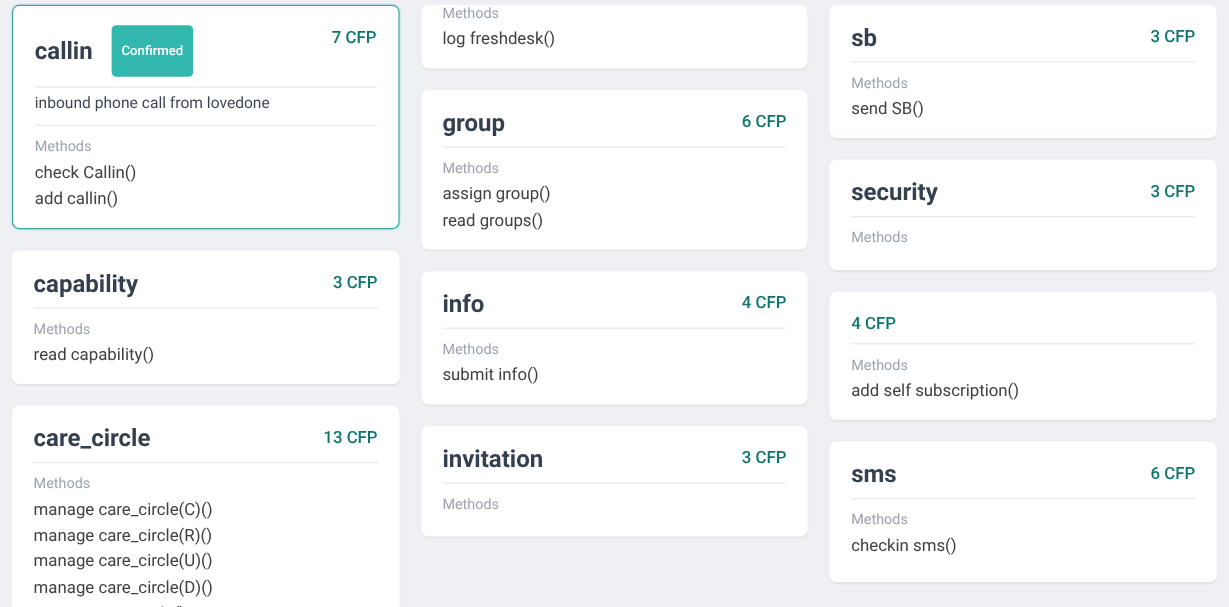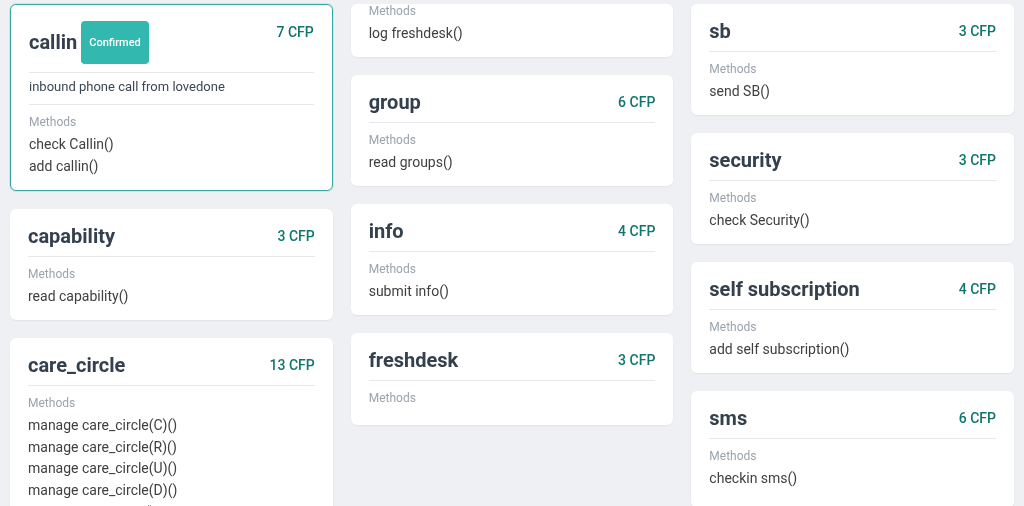--- a/index.html
+++ b/index.html
@@ -36,21 +36,21 @@
     display: flex;
     align-items: flex-start;
     justify-content: space-between;
     border-bottom: 1px solid #e6e8eb;
     padding-bottom: 8px;
     margin-bottom: 4px;
   }
   .title-wrap {
     display: flex;
     align-items: center;
-    gap: 4px;
+    gap: 16px;
     flex-wrap: wrap;
   }
   .card-title {
     font-size: 20px;
     font-weight: 700;
     color: #34404e;
     line-height: 1.15;
   }
   .badge {
     display: inline-block;
@@ -159,39 +159,40 @@
       </div>
       <div class="card">
         <div class="card-top">
           <div class="title-wrap">
             <span class="card-title">group</span>
           </div>
           <div class="cfp"><span>6</span> <span>CFP</span></div>
         </div>
         <div class="methods-label">Methods</div>
         <div class="methods">
+          <a class="method">assign group()</a>
           <a class="method">read groups()</a>
         </div>
       </div>
       <div class="card">
         <div class="card-top">
           <div class="title-wrap">
             <span class="card-title">info</span>
           </div>
           <div class="cfp"><span>4</span> <span>CFP</span></div>
         </div>
         <div class="methods-label">Methods</div>
         <div class="methods">
           <a class="method">submit info()</a>
         </div>
       </div>
       <div class="card">
         <div class="card-top">
           <div class="title-wrap">
-            <span class="card-title">freshdesk</span>
+            <span class="card-title">invitation</span>
           </div>
           <div class="cfp"><span>3</span> <span>CFP</span></div>
         </div>
         <div class="methods-label">Methods</div>
       </div>
     </div>
     <div class="col">
       <div class="card">
         <div class="card-top">
           <div class="title-wrap">
@@ -205,29 +206,23 @@
         </div>
       </div>
       <div class="card">
         <div class="card-top">
           <div class="title-wrap">
             <span class="card-title">security</span>
           </div>
           <div class="cfp"><span>3</span> <span>CFP</span></div>
         </div>
         <div class="methods-label">Methods</div>
-        <div class="methods">
-          <a class="method">check Security()</a>
-        </div>
-      </div>
-      <div class="card">
-        <div class="card-top">
-          <div class="title-wrap">
-            <span class="card-title">self subscription</span>
-          </div>
+      </div>
+      <div class="card">
+        <div class="card-top">
           <div class="cfp"><span>4</span> <span>CFP</span></div>
         </div>
         <div class="methods-label">Methods</div>
         <div class="methods">
           <a class="method">add self subscription()</a>
         </div>
       </div>
       <div class="card cut-bottom">
         <div class="card-top">
           <div class="title-wrap">

